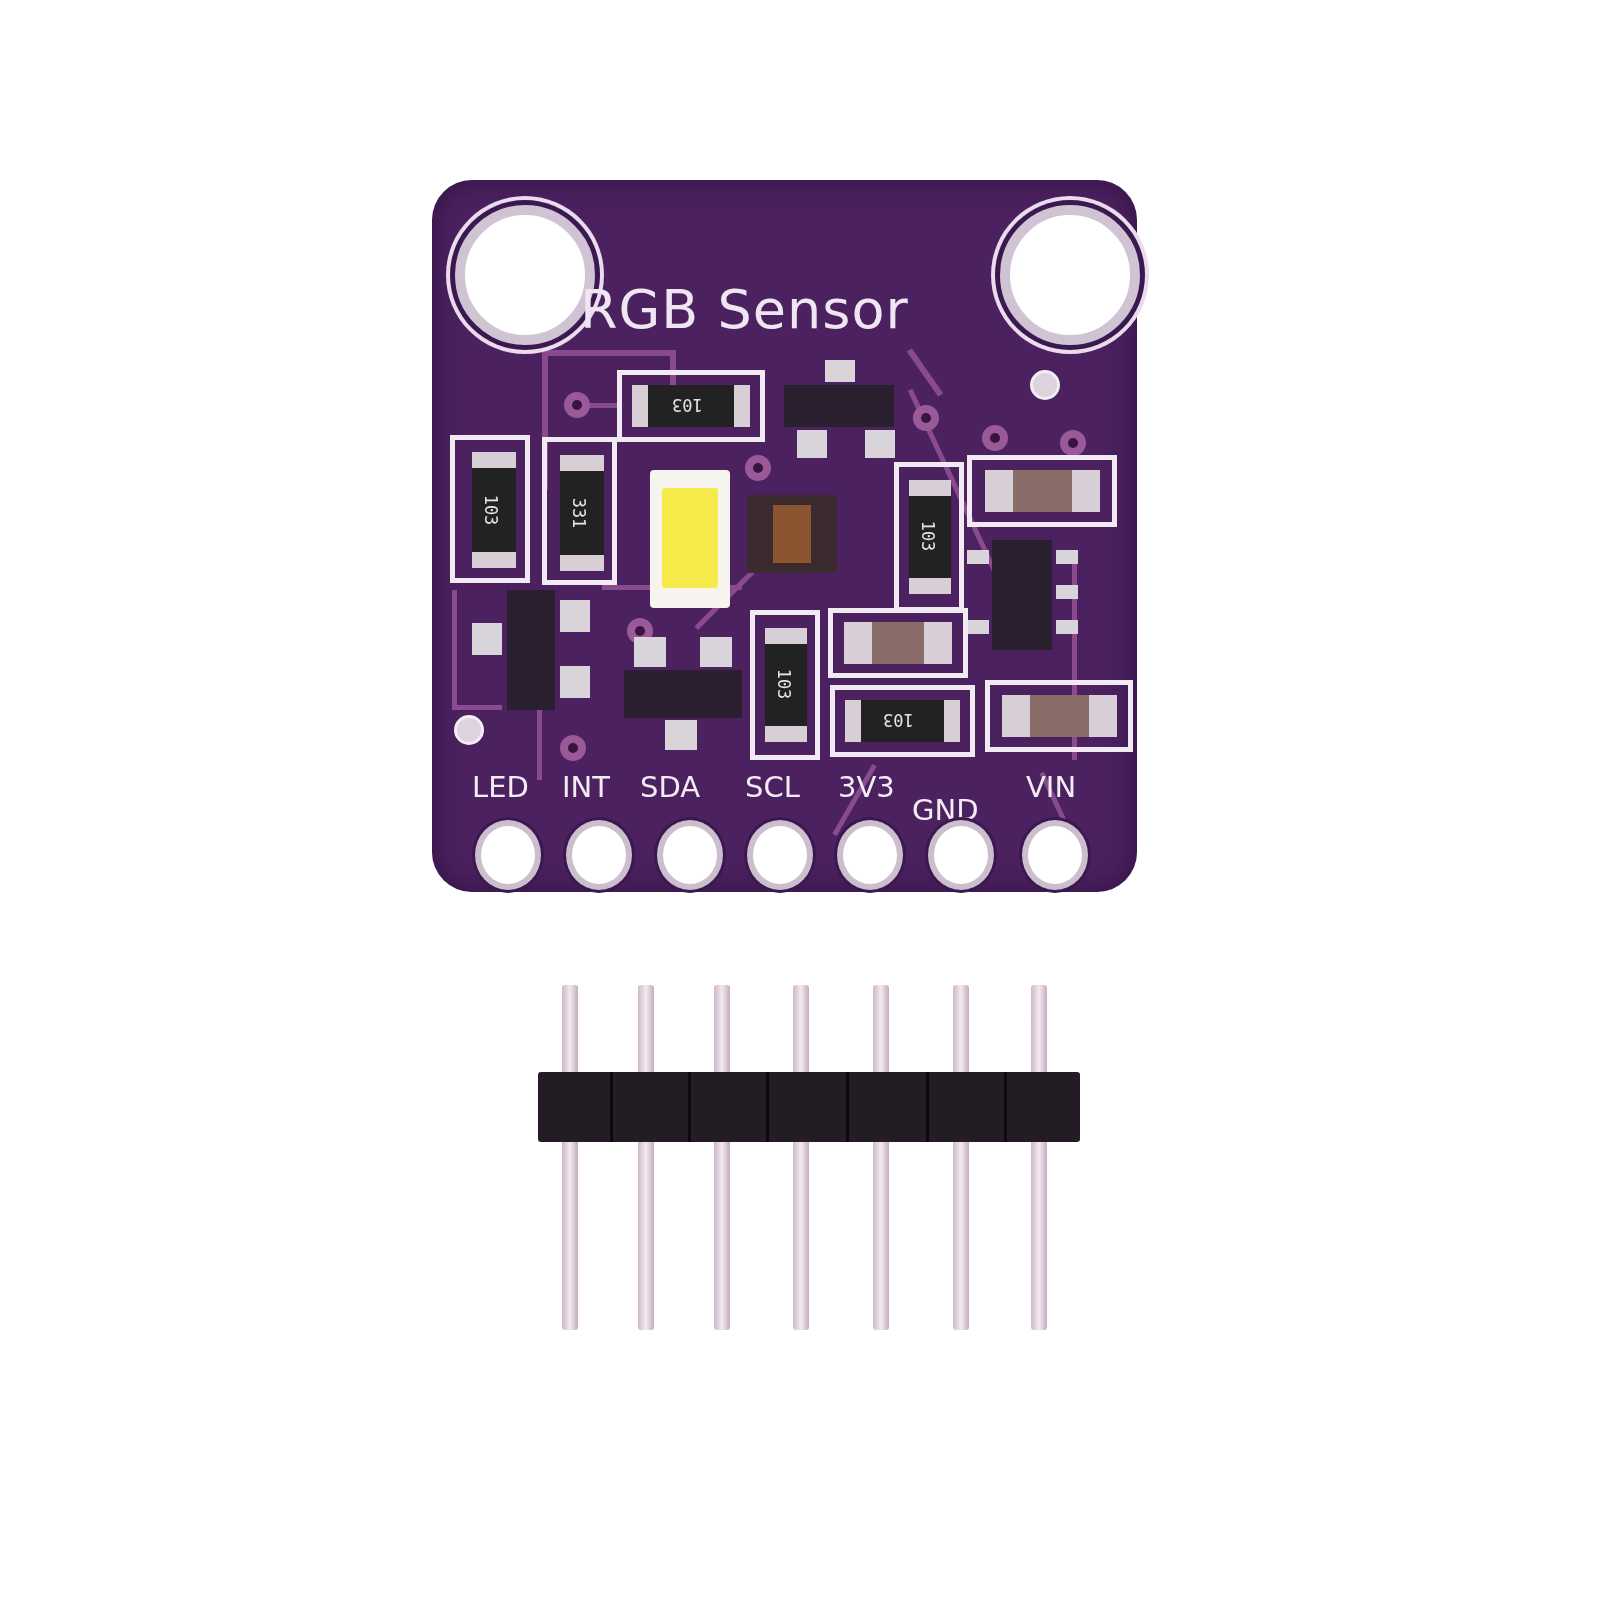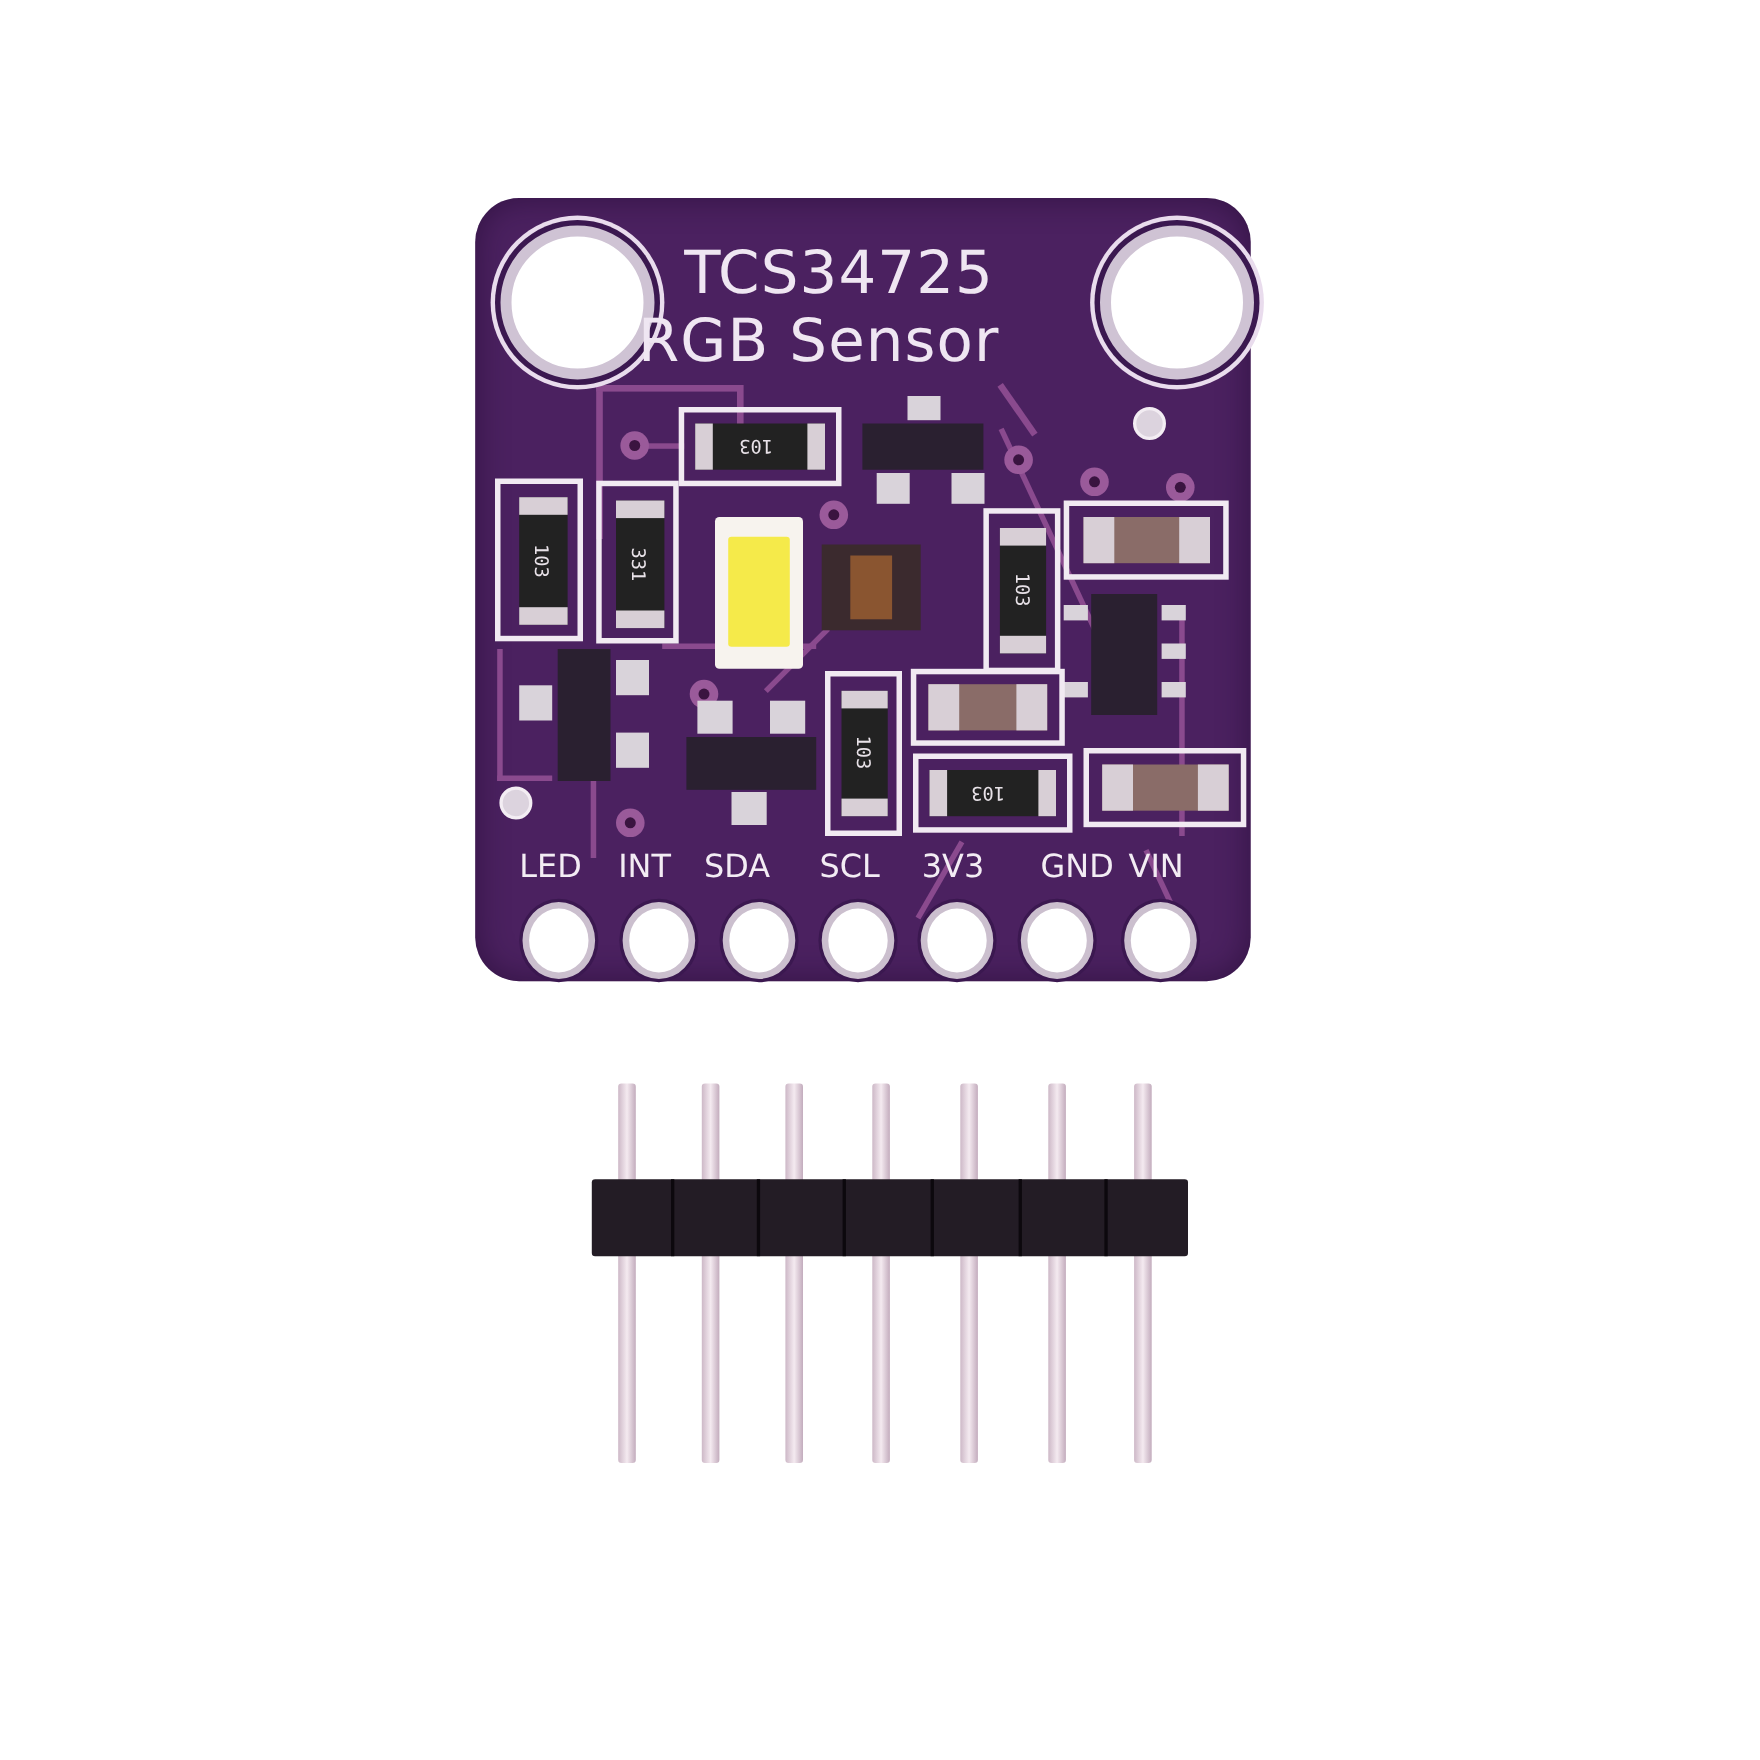--- a/index.html
+++ b/index.html
@@ -59,21 +59,20 @@
   <div class="via" style="left:628px;top:250px;"></div>
   <div class="via" style="left:195px;top:438px;"></div>
   <div class="via" style="left:128px;top:555px;"></div>
 
   <div class="abs" style="left:598px;top:190px;width:30px;height:30px;border-radius:50%;background:#dcd3de;border:3px solid #f3edf3;box-sizing:border-box;"></div>
   <div class="abs" style="left:22px;top:535px;width:30px;height:30px;border-radius:50%;background:#dcd3de;border:3px solid #f3edf3;box-sizing:border-box;"></div>
 
   <div class="mhole" style="left:23px;top:25px;"></div>
   <div class="mhole" style="left:568px;top:25px;"></div>
 
-  <div class="silk" id="title1">TCS34725</div>
   <div class="silk" id="title2">RGB Sensor</div>
 
   <div class="outline" style="left:185px;top:190px;width:148px;height:72px;"></div>
   <div class="res" style="left:200px;top:205px;width:118px;height:42px;">
     <div class="cap-end" style="left:0;top:0;width:16px;height:42px;"></div>
     <div class="cap-end" style="right:0;top:0;width:16px;height:42px;"></div>
     <div class="reslabel" style="left:40px;top:10px;transform:rotate(180deg);">103</div>
   </div>
 
   <div class="outline" style="left:18px;top:255px;width:80px;height:148px;"></div>
@@ -157,21 +156,21 @@
   <div class="abs" style="left:570px;top:515px;width:115px;height:42px;background:#8a6c68;">
     <div class="cap-end" style="left:0;top:0;width:28px;height:42px;"></div>
     <div class="cap-end" style="right:0;top:0;width:28px;height:42px;"></div>
   </div>
 
   <div class="pinlabel" style="left:40px;">LED</div>
   <div class="pinlabel" style="left:130px;">INT</div>
   <div class="pinlabel" style="left:208px;">SDA</div>
   <div class="pinlabel" style="left:313px;">SCL</div>
   <div class="pinlabel" style="left:406px;">3V3</div>
-  <div class="pinlabel" style="left:514px;">GND</div>
+  <div class="pinlabel" style="left:480px;margin-top:23px;">GND</div>
   <div class="pinlabel" style="left:594px;">VIN</div>
 
   <div class="pinpad" style="left:43px;"></div>
   <div class="pinpad" style="left:134px;"></div>
   <div class="pinpad" style="left:225px;"></div>
   <div class="pinpad" style="left:315px;"></div>
   <div class="pinpad" style="left:405px;"></div>
   <div class="pinpad" style="left:496px;"></div>
   <div class="pinpad" style="left:590px;"></div>
 </div>

